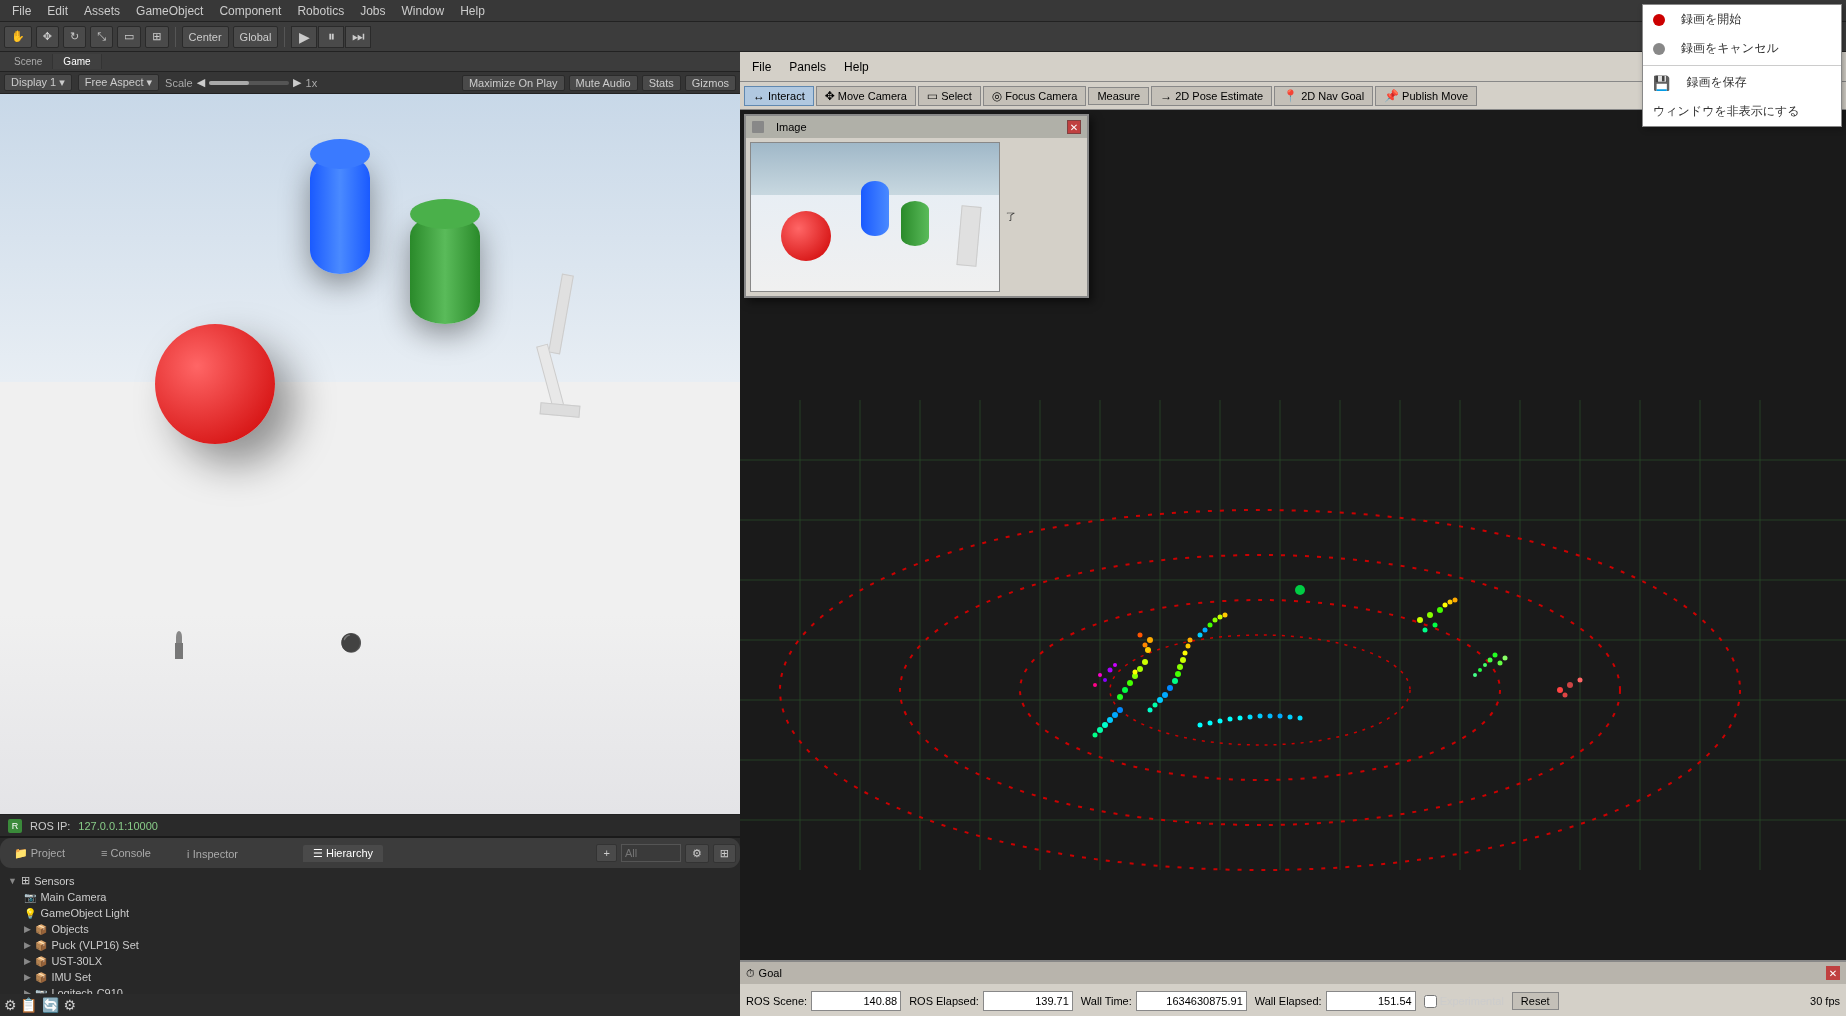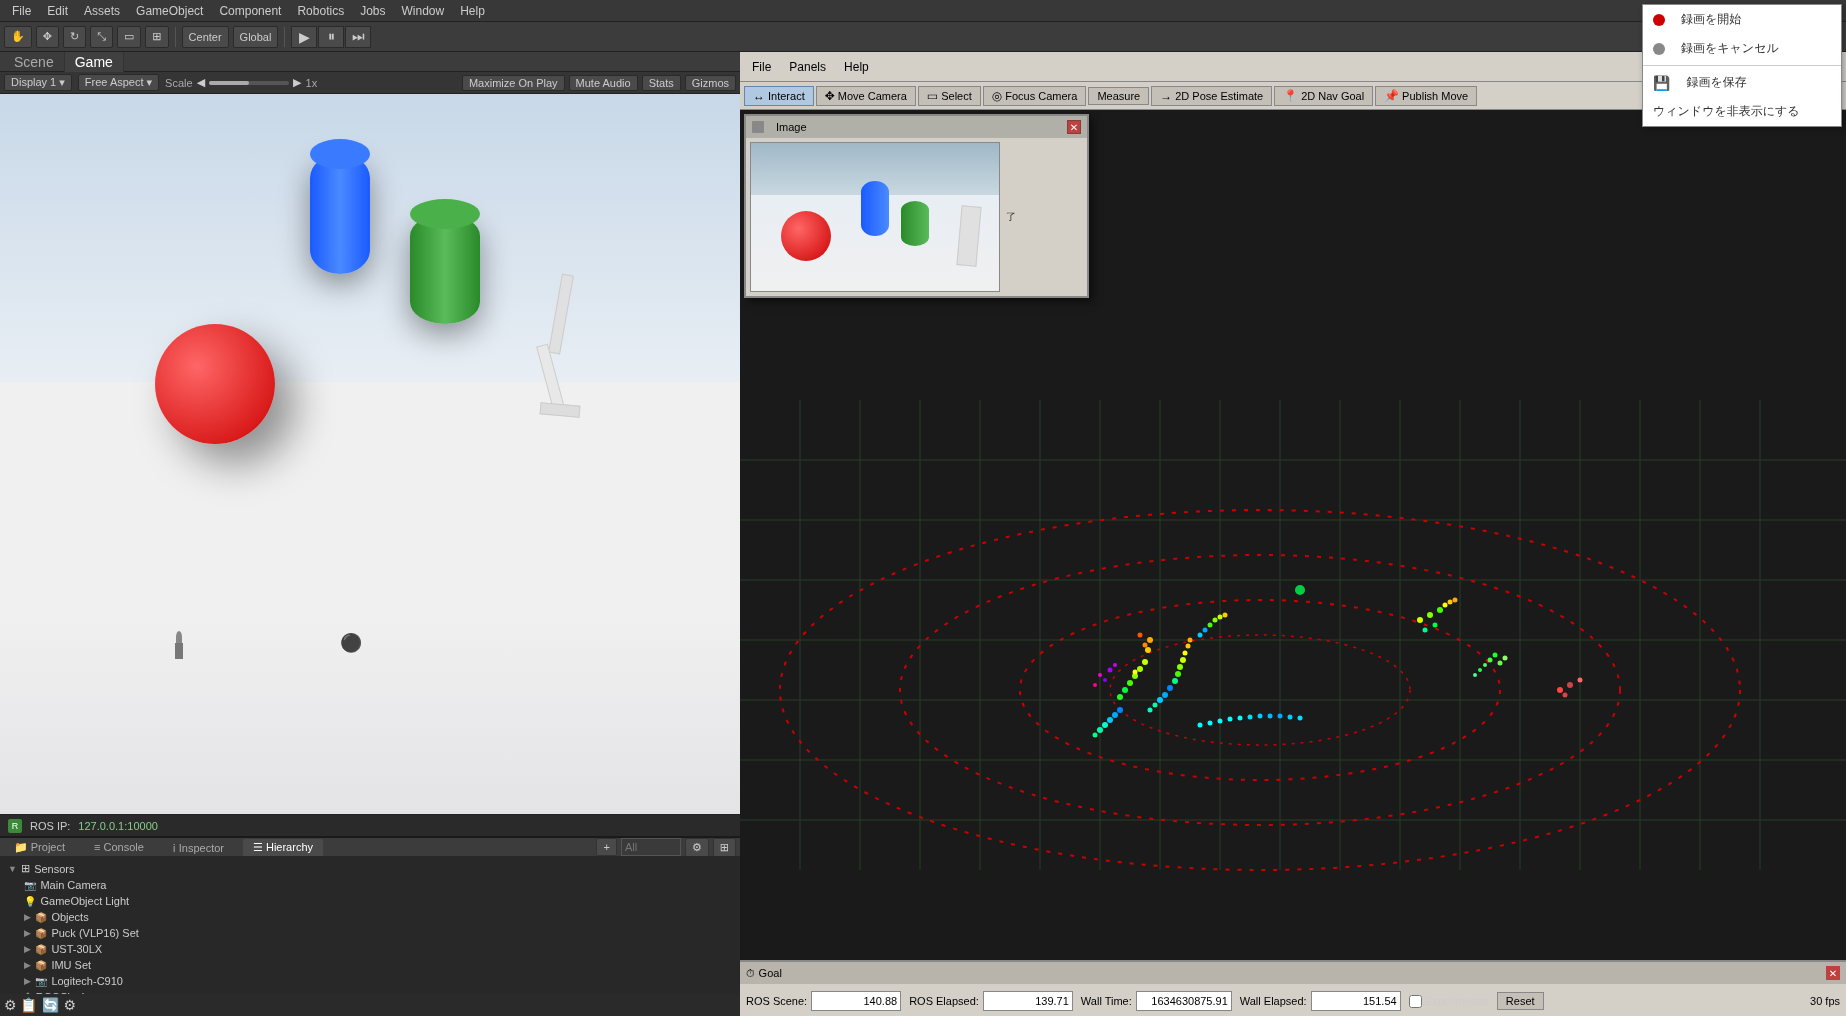--- a/index.html
+++ b/index.html
@@ -78,21 +78,21 @@
     .view-tabs {
       height: 20px;
       background: #3c3c3c;
       display: flex;
       align-items: center;
       padding: 0 4px;
       border-bottom: 1px solid #222;
     }
     .view-tab {
       padding: 2px 10px;
-      font-size: 14px;
+      font-size: 10px;
       color: #aaa;
       cursor: pointer;
       border-right: 1px solid #333;
     }
     .view-tab.active { color: #fff; background: #404040; }
 
     
     .game-display-bar {
       height: 22px;
       background: #353535;
@@ -268,34 +268,35 @@
       border-top: 1px solid #222;
     }
 
     
     .bottom-panel {
       height: 180px;
       background: #282828;
       border-top: 2px solid #1a1a1a;
     }
     .bottom-tabs {
-      height: 18px;
+      height: 30px;
       background: #3c3c3c;
       display: flex;
       align-items: center;
       padding: 0 4px;
-      gap: 9px;
+      gap: 16px;
+      border-radius: 11px;
     }
     .bottom-tab {
       padding: 2px 10px;
       font-size: 11px;
       color: #aaa;
       cursor: pointer;
     }
-    .bottom-tab.active { color: #fff; background: #4a4a4a; border-radius: 2px 2px 0 0; }
+    .bottom-tab.active { color: #fff; background: #4a4a4a; border-radius: 2px 2px 0 0; margin-left: 39px; }
     .bottom-tab-btn { padding: 2px 6px; background: #4a4a4a; border: 1px solid #333; color: #ccc; cursor: pointer; font-size: 11px; border-radius: 2px; margin-left: auto; }
 
     .bottom-content {
       display: flex;
       height: calc(180px - 22px);
     }
     .hierarchy-panel {
       width: 100%;
       background: #282828;
       padding: 4px;
@@ -1018,21 +1019,21 @@
         <div class="time-field">
           <span>ROS Scene:</span>
           <input type="text" class="time-input" value="140.88" style="">
         </div>
         <div class="time-field">
           <span>ROS Elapsed:</span>
           <input type="text" class="time-input" value="139.71" style="">
         </div>
         <div class="time-field">
           <span>Wall Time:</span>
-          <input type="text" class="time-input" style="width: 96px;" value="1634630875.91">
+          <input type="text" class="time-input" style="width: 111px;" value="1634630875.91">
         </div>
         <div class="time-field">
           <span>Wall Elapsed:</span>
           <input type="text" class="time-input" value="151.54" style="">
         </div>
         <div class="experimental-check">
           <input type="checkbox" style="">
           <span>Experimental</span>
         </div>
         <button class="time-reset-btn">Reset</button>

